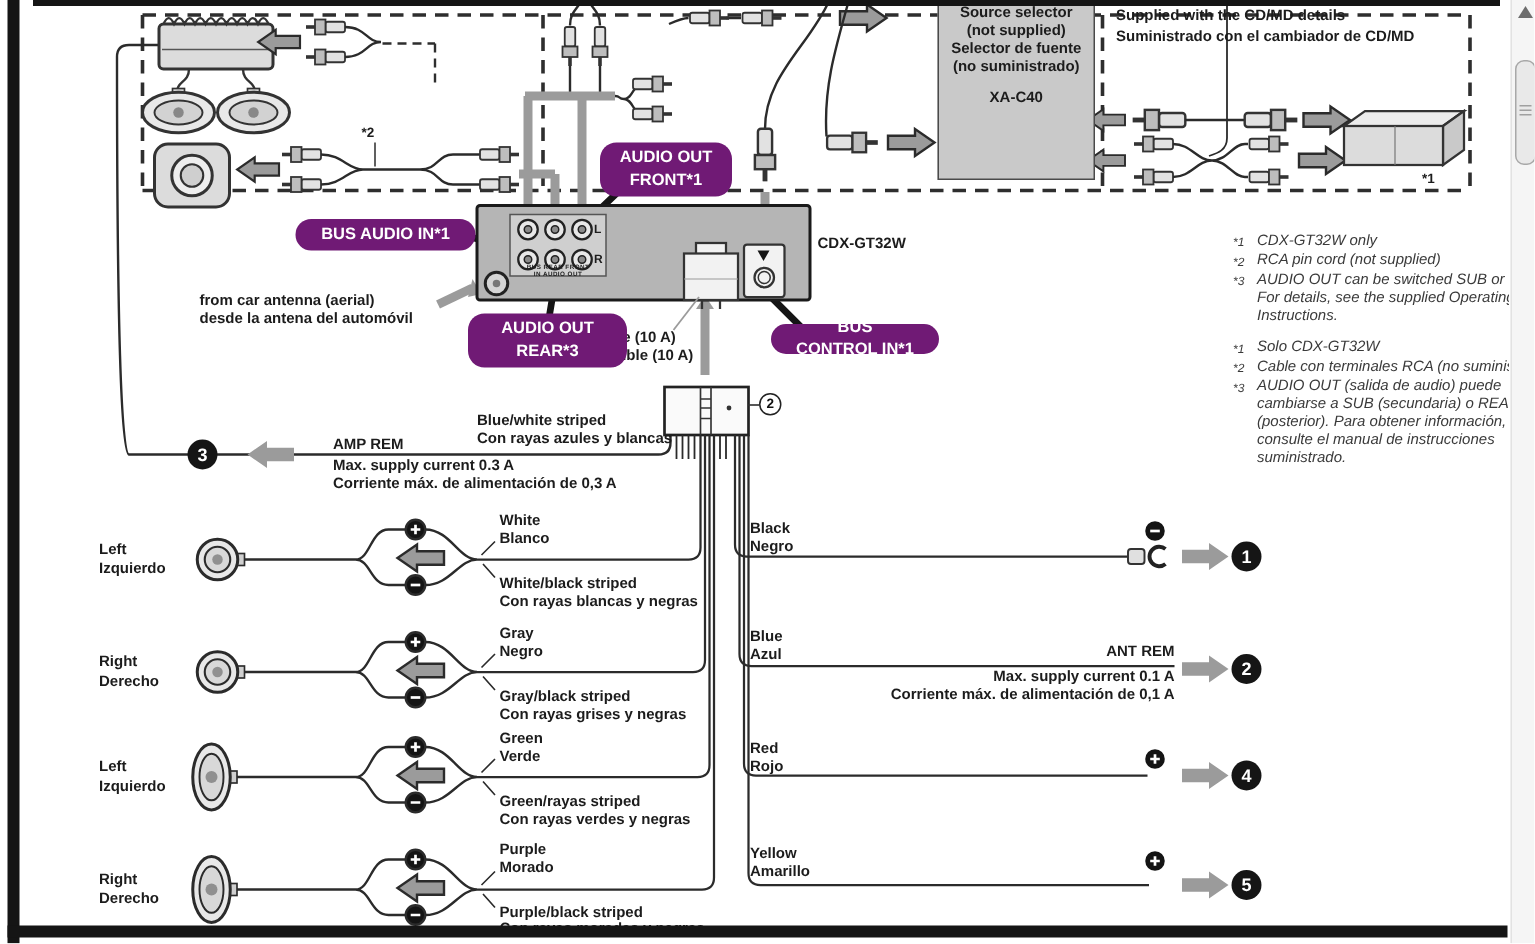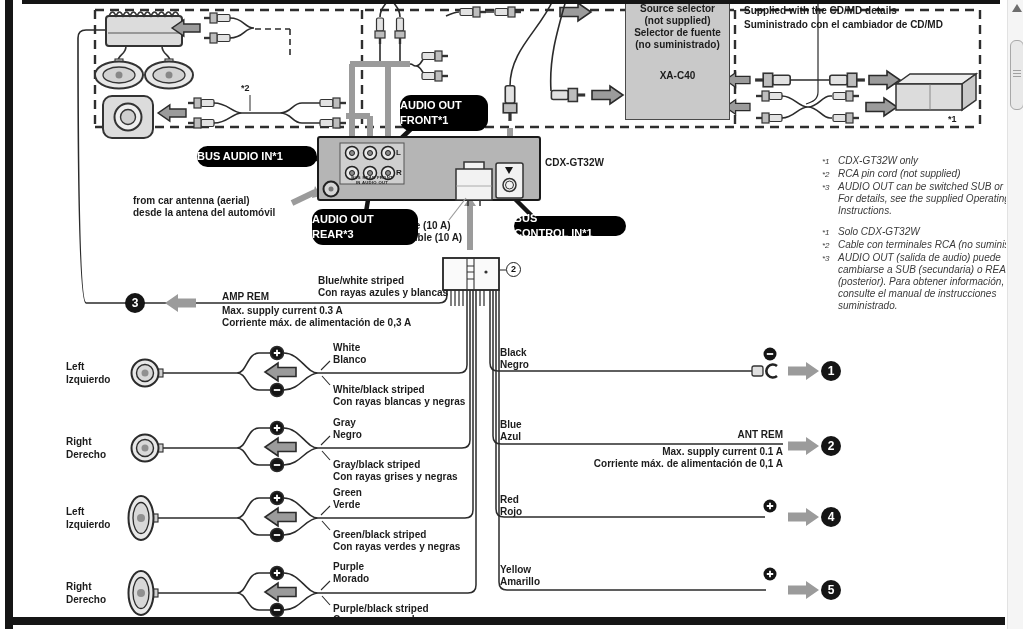--- a/index.html
+++ b/index.html
@@ -4,33 +4,33 @@
 <style>
   html,body{margin:0;padding:0;background:#fff;}
   #page{position:relative;width:1023px;height:629px;background:#fff;overflow:hidden;
         font-family:"Liberation Sans",sans-serif;}
   svg{position:absolute;left:0;top:0;z-index:1;}
   .lbl{position:absolute;z-index:2;font-weight:bold;font-size:10px;line-height:12px;
        color:#1c1c1c;white-space:nowrap;}
   .lbl.small{font-size:9px;}
   .lbl.tiny{font-size:4.2px;line-height:5px;letter-spacing:.3px;}
   .lbl.right{text-align:right;}
-  .callout{position:absolute;z-index:4;background:#000000;color:#fff;font-weight:bold;
-           font-size:11px;line-height:15px;text-align:left;border-radius:11px;
+  .callout{position:absolute;z-index:4;background:#701a75;color:#fff;font-weight:bold;
+           font-size:11px;line-height:15px;text-align:center;border-radius:11px;
            display:flex;flex-direction:column;justify-content:center;}
   .numcircle{position:absolute;z-index:4;width:20px;height:20px;border-radius:50%;
              background:#151515;color:#fff;font-weight:bold;font-size:12px;
              text-align:center;line-height:20px;}
   .refcircle{position:absolute;z-index:4;width:13px;height:13px;border-radius:50%;
              background:#fff;border:1.5px solid #222;color:#111;font-weight:bold;
              font-size:9px;text-align:center;line-height:13px;}
   .srcbox{position:absolute;z-index:2;left:625px;top:0;width:103px;height:118px;
           background:#c9c9c9;border:1.5px solid #4a4a4a;text-align:center;}
   .srcbox .bl{font-weight:bold;font-size:10px;line-height:12px;color:#1c1c1c;}
-  .srcbox .model{margin-top:19px;}
+  .srcbox .model{margin-top:9px;}
   .notes{position:absolute;z-index:2;left:822px;width:184px;overflow:hidden;
          font-style:italic;font-size:10px;line-height:12px;color:#3a3a3a;}
   .note-row{display:flex;}
   .note-marker{width:16px;flex:none;font-size:8px;padding-top:1px;}
   .note-lines div{white-space:nowrap;}
   .bar{position:absolute;background:#151515;z-index:6;}
   .scroll-track{position:absolute;z-index:5;left:1007px;top:0;width:16px;height:629px;
                 background:#f5f5f5;border-left:1px solid #e2e2e2;}
   .scroll-up{position:absolute;left:4px;top:4px;width:0;height:0;
              border-left:5px solid transparent;border-right:5px solid transparent;
@@ -360,21 +360,21 @@
 <div class="lbl" style="left:66px;top:449px;">Derecho</div>
 <div class="lbl" style="left:333px;top:417px;">Gray</div>
 <div class="lbl" style="left:333px;top:429px;">Negro</div>
 <div class="lbl" style="left:333px;top:459px;">Gray/black striped</div>
 <div class="lbl" style="left:333px;top:471px;">Con rayas grises y negras</div>
 
 <div class="lbl" style="left:66px;top:506px;">Left</div>
 <div class="lbl" style="left:66px;top:519px;">Izquierdo</div>
 <div class="lbl" style="left:333px;top:487px;">Green</div>
 <div class="lbl" style="left:333px;top:499px;">Verde</div>
-<div class="lbl" style="left:333px;top:529px;">Green/black striped</div>
+<div class="lbl" style="left:333px;top:529px;">Green/rayas striped</div>
 <div class="lbl" style="left:333px;top:541px;">Con rayas verdes y negras</div>
 
 <div class="lbl" style="left:66px;top:581px;">Right</div>
 <div class="lbl" style="left:66px;top:594px;">Derecho</div>
 <div class="lbl" style="left:333px;top:561px;">Purple</div>
 <div class="lbl" style="left:333px;top:573px;">Morado</div>
 <div class="lbl" style="left:333px;top:603px;">Purple/black striped</div>
 <div class="lbl" style="left:333px;top:614px;">Con rayas moradas y negras</div>
 
 <div class="lbl" style="left:500px;top:347px;">Black</div>

